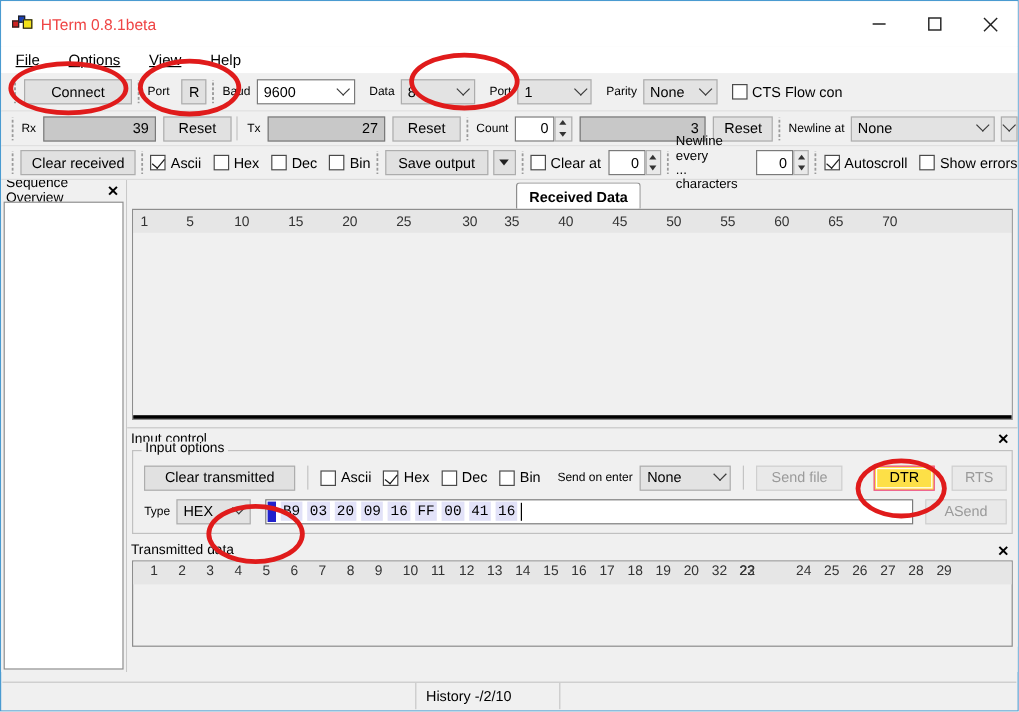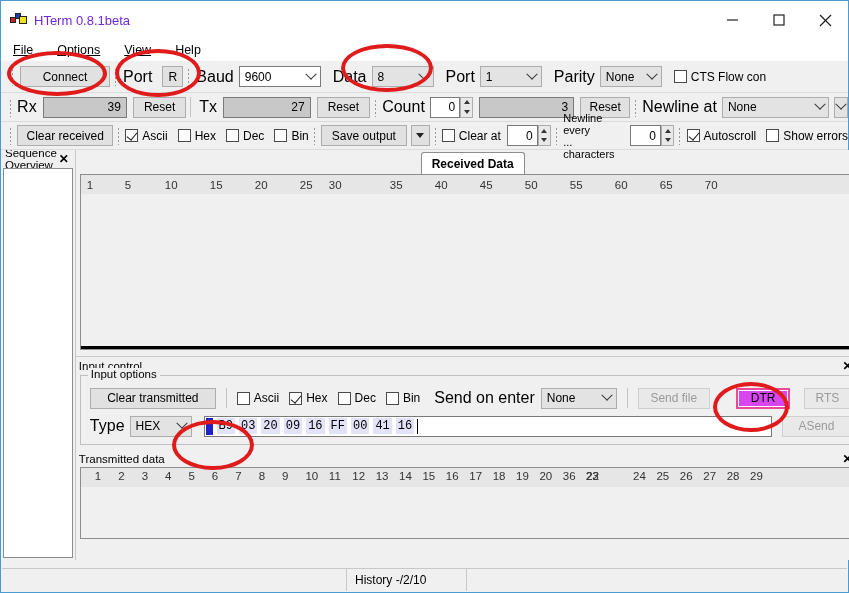--- a/index.html
+++ b/index.html
@@ -11,21 +11,21 @@
   .win{position:relative;width:849px;height:593px;box-sizing:border-box;
        border:1px solid #4a9bd1;background:#f0f0f0;}
 
   
   .titlebar{height:38px;background:#fff;display:flex;align-items:center;position:relative;}
   .app-icon{width:16px;height:14px;margin-left:9px;margin-right:8px;position:relative;}
   .app-icon i{position:absolute;display:block;}
   .sq1{left:0;top:4px;width:6px;height:6px;background:#cc2222;border:1px solid #222;box-sizing:border-box;}
   .sq2{left:5px;top:0px;width:6px;height:6px;background:#1a3fb5;border:1px solid #222;box-sizing:border-box;}
   .sq3{left:9px;top:3px;width:8px;height:8px;background:#f2e21a;border:1px solid #222;box-sizing:border-box;}
-  .title-text{font-size:13px;color:#6d28d9;}
+  .title-text{font-size:13px;color:#ef4444;}
   .wbtns{position:absolute;right:0;top:0;height:38px;display:flex;}
   .wbtn{width:46px;height:38px;display:flex;align-items:center;justify-content:center;color:#222;}
   .wbtn svg{display:block;}
 
   
   .menubar{height:22px;display:flex;align-items:center;padding-left:10px;background:#fff;gap:20px;}
   .menu-item{font-size:12.5px;color:#000;padding:1px 2px;}
   .menu-item u{text-decoration:underline;}
 
   
@@ -37,24 +37,24 @@
 
   .grip{width:7px;height:19px;margin:0 3px;
         background-image:radial-gradient(#9a9a9a 40%,transparent 41%);
         background-size:3px 4px;background-position:1px 1px;background-repeat:repeat-y;}
   .vsep{width:1px;height:20px;background:#c4c4c4;margin:0 4px;}
 
   .btn{background:#e1e1e1;border:1px solid #adadad;height:21px;
        display:inline-flex;align-items:center;justify-content:center;
        padding:0 10px;font-size:12px;color:#000;box-sizing:border-box;white-space:nowrap;}
   .btn.disabled{color:#9a9a9a;background:#e9e9e9;border-color:#cfcfcf;}
-  .btn.dtr{background:#d946ef;border:3px solid #ec4899;padding:0 12px;
+  .btn.dtr{background:#fde047;border:1px solid #ec4899;padding:0 12px;
            outline:1px solid #fff;outline-offset:-3px;}
 
-  .lbl{font-size:16px;color:#000;white-space:nowrap;}
+  .lbl{font-size:10px;color:#000;white-space:nowrap;}
 
   .combo{height:21px;border:1px solid #7a7a7a;background:#fff;display:inline-flex;
          align-items:center;box-sizing:border-box;position:relative;}
   .combo.grey{background:#e3e3e3;border-color:#adadad;}
   .combo .cval{padding-left:5px;font-size:12px;flex:1;white-space:nowrap;overflow:hidden;}
   .combo .arrow{width:17px;display:flex;align-items:center;justify-content:center;}
   .chev{width:7px;height:7px;border-right:1.4px solid #3a3a3a;border-bottom:1.4px solid #3a3a3a;
         transform:rotate(45deg) translate(-2px,-2px);}
 
   .tfield{height:21px;border:1px solid #7a7a7a;background:#c8c8c8;
@@ -338,21 +338,21 @@
       </div>
 
       <div class="recv">
         <div class="ruler">
           <span style="left:6px;">1</span>
           <span style="left:44px;">5</span>
           <span style="left:84px;">10</span>
           <span style="left:129px;">15</span>
           <span style="left:174px;">20</span>
           <span style="left:219px;">25</span>
-          <span style="left:248px;">30</span>
+          <span style="left:274px;">30</span>
           <span style="left:309px;">35</span>
           <span style="left:354px;">40</span>
           <span style="left:399px;">45</span>
           <span style="left:444px;">50</span>
           <span style="left:489px;">55</span>
           <span style="left:534px;">60</span>
           <span style="left:579px;">65</span>
           <span style="left:624px;">70</span>
         </div>
         <div class="recv-body"></div>
@@ -444,21 +444,21 @@
                 <span style="left: 248px;">11</span>
                 <span style="left: 271.4px;">12</span>
                 <span style="left: 294.8px;">13</span>
                 <span style="left: 318.2px;">14</span>
                 <span style="left: 341.6px;">15</span>
                 <span style="left: 365px;">16</span>
                 <span style="left: 388.4px;">17</span>
                 <span style="left: 411.8px;">18</span>
                 <span style="left: 435.2px;">19</span>
                 <span style="left: 458.6px;">20</span>
-                <span style="left: 482px;">36</span>
+                <span style="left: 482px;">32</span>
                 <span style="left: 505.4px;">22</span>
                 <span style="left: 505px;">23</span>
                 <span style="left: 552.2px;">24</span>
                 <span style="left: 575.6px;">25</span>
                 <span style="left: 599px;">26</span>
                 <span style="left: 622.4px;">27</span>
                 <span style="left: 645.8px;">28</span>
                 <span style="left: 669.2px;">29</span>
               </div>
           </div>

